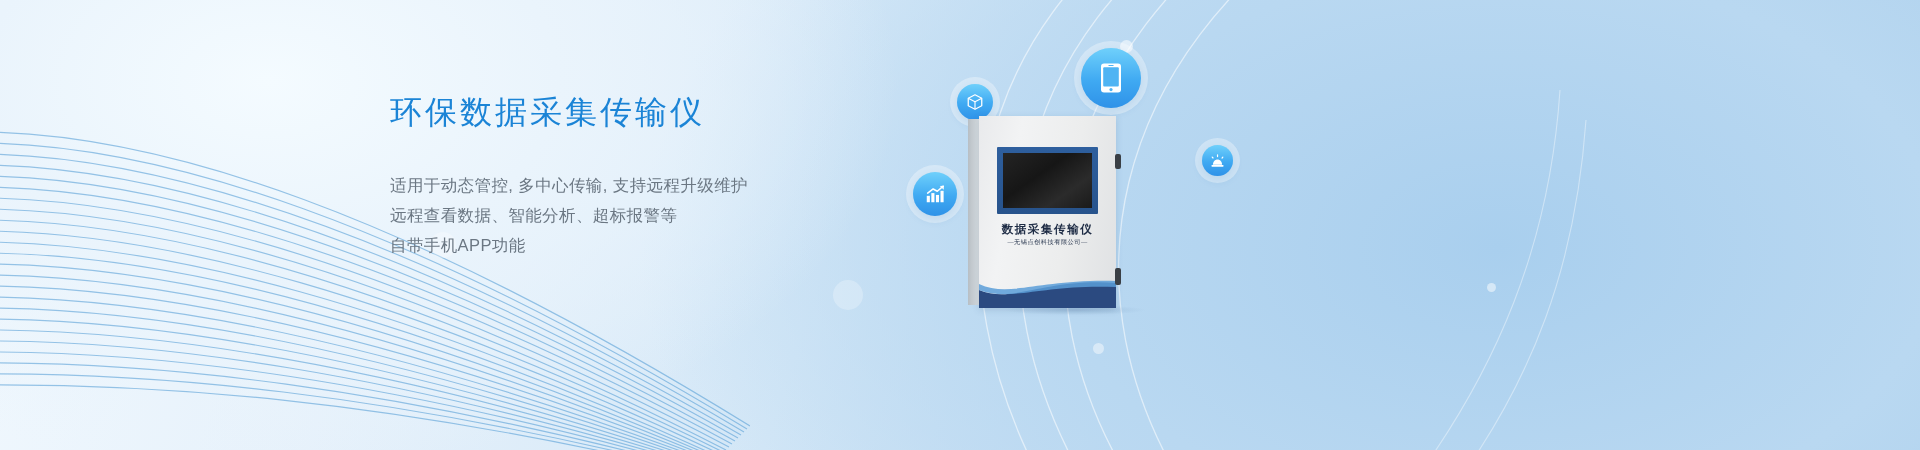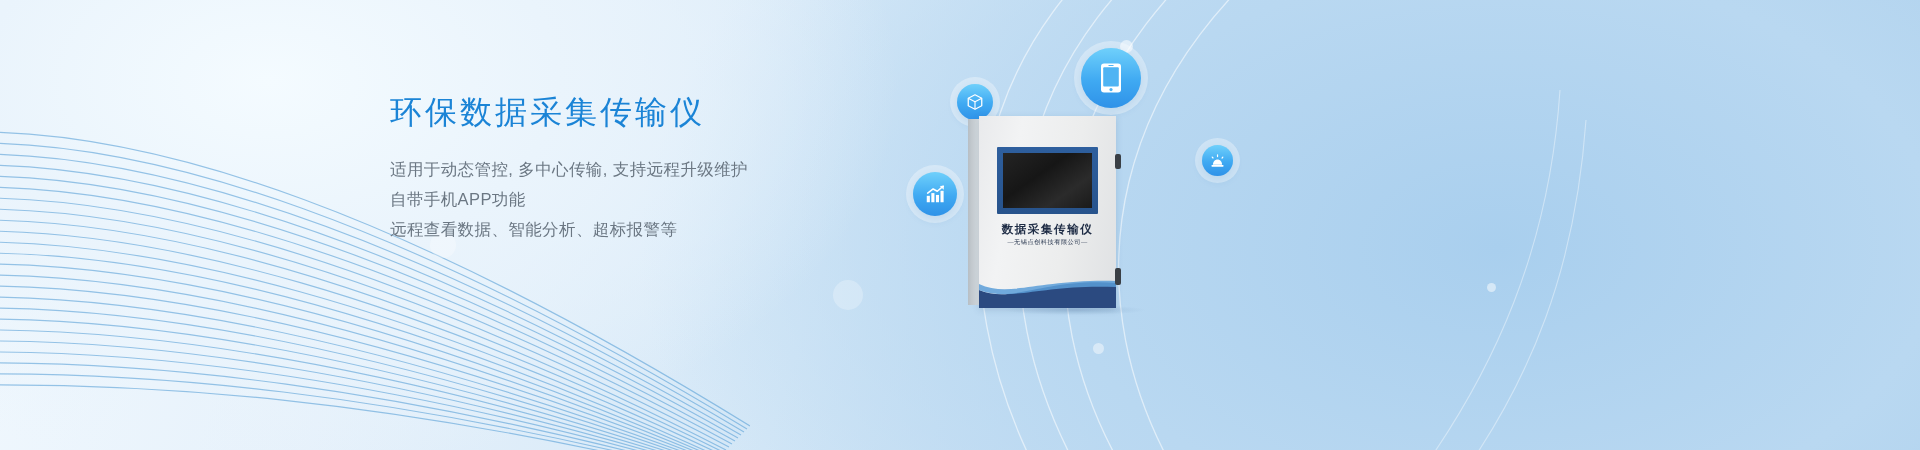--- a/index.html
+++ b/index.html
@@ -27,21 +27,21 @@
   .bokeh.b3{left:1120px;top:40px;width:13px;height:13px;background:rgba(255,255,255,.55);}
   .bokeh.b4{left:1093px;top:343px;width:11px;height:11px;background:rgba(255,255,255,.45);}
   .bokeh.b5{left:1487px;top:283px;width:9px;height:9px;background:rgba(255,255,255,.5);}
 
   
   .copy{position:absolute;left:390px;top:92px;width:560px;}
   .headline{
     font-size:32px;line-height:1.25;letter-spacing:3px;
     color:#1b84d6;font-weight:400;white-space:nowrap;
   }
-  .sub{margin-top:22px;}
+  .sub{margin-top:38px;}
   .sub-line{
     font-size:16.5px;line-height:30px;letter-spacing:.4px;
     color:#6b7783;font-weight:400;white-space:nowrap;
   }
 
   
   .arcs{position:absolute;left:860px;top:-60px;width:740px;height:560px;}
   .arcs svg{display:block;width:100%;height:100%;}
 
   
@@ -154,22 +154,22 @@
         <path d="M540 560 C 640 430, 690 300, 700 150"></path>
         <path d="M584 560 C 676 440, 716 320, 726 180"></path>
       </g>
     </svg>
   </div>
 
   <div class="copy">
     <div class="headline">环保数据采集传输仪</div>
     <div class="sub">
       <div class="sub-line">适用于动态管控, 多中心传输, 支持远程升级维护</div>
+      <div class="sub-line">远程查看数据、智能分析、超标报警等</div>
       <div class="sub-line">自带手机APP功能</div>
-      <div class="sub-line">远程查看数据、智能分析、超标报警等</div>
     </div>
   </div>
 
   <div class="badge chart">
     <svg width="22" height="22" viewBox="0 0 24 24" aria-hidden="true">
       <rect x="3" y="14" width="3.4" height="7" fill="#fff"></rect>
       <rect x="8" y="11" width="3.4" height="10" fill="#fff"></rect>
       <rect x="13" y="13" width="3.4" height="8" fill="#fff"></rect>
       <rect x="18" y="8.5" width="3.4" height="12.5" fill="#fff"></rect>
       <path d="M4 11 L10 6.5 L14.5 9 L21 3.5" stroke="#fff" stroke-width="1.7" fill="none" stroke-linecap="round" stroke-linejoin="round"></path>

